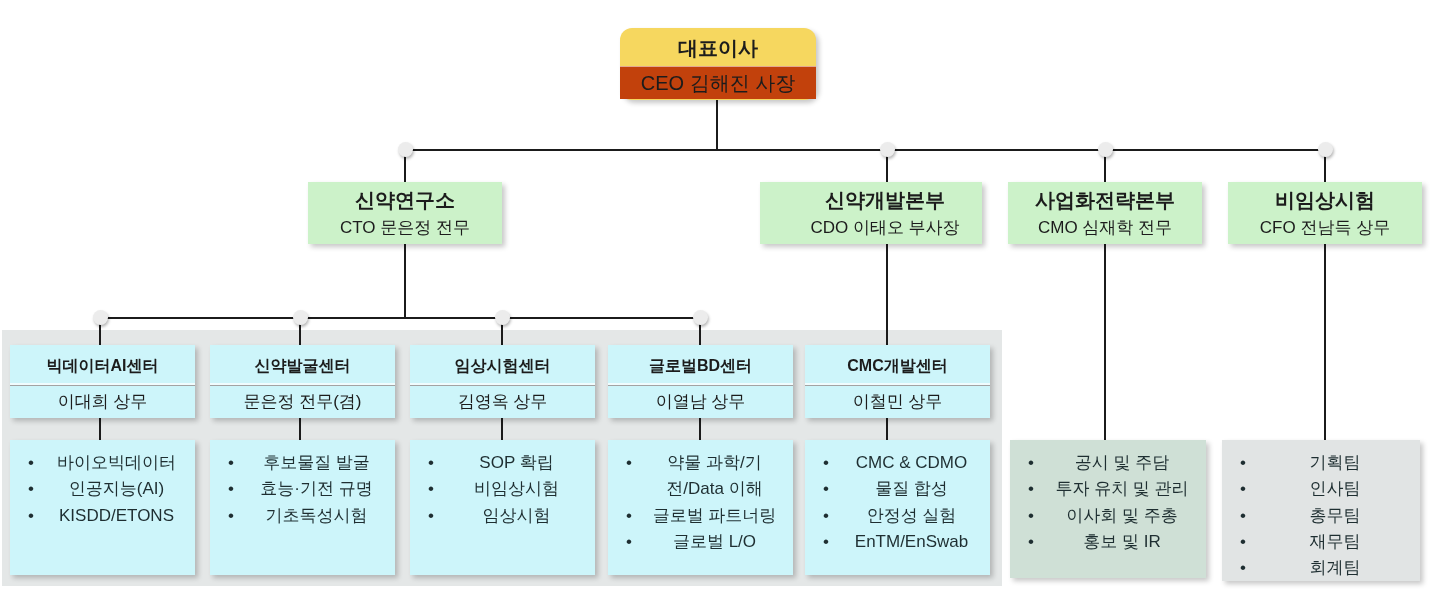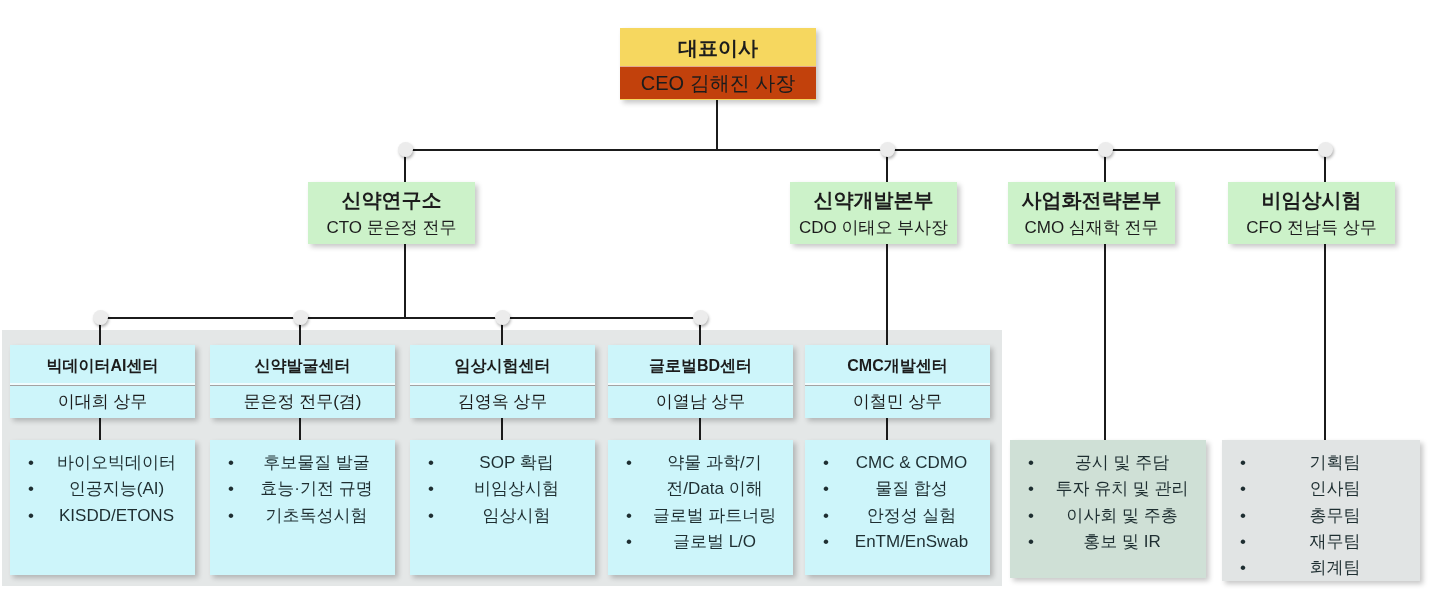--- a/index.html
+++ b/index.html
@@ -28,30 +28,31 @@
   }
   
   .box{
     position:absolute;
     box-shadow:3px 3px 5px rgba(0,0,0,0.22);
     text-align:center;
   }
   .ceo-box{
     left:620px;top:28px;width:196px;height:72px;
     background:#f6d75f;
+    border-radius:12px;
   }
   .ceo-box .box-title{
     height:38px;line-height:40px;font-size:20px;font-weight:700;
   }
   .ceo-box .box-sub{
     height:32px;line-height:32px;font-size:20px;
     background:#c2410c;border-top:1px solid rgba(255,255,255,0.55);
   }
   .division-box{
-    top:182px;width:167px;height:62px;background:#ccf2c9;
+    top:182px;width:194px;height:62px;background:#ccf2c9;
   }
   .division-box .box-title{
     height:33px;line-height:37px;font-size:20px;font-weight:700;
   }
   .division-box .box-sub{height:27px;line-height:25px;font-size:17px;}
   .center-box{
     top:345px;width:185px;height:73px;background:#cdf5fa;
   }
   .center-box .box-title{
     height:40px;line-height:42px;font-size:16px;font-weight:700;
@@ -113,21 +114,21 @@
 
   <div class="box ceo-box">
     <div class="box-title">대표이사</div>
     <div class="box-sub">CEO 김해진 사장</div>
   </div>
 
   <div class="box division-box" style="left:308px;">
     <div class="box-title">신약연구소</div>
     <div class="box-sub">CTO 문은정 전무</div>
   </div>
-  <div class="box division-box" style="left:790px;">
+  <div class="box division-box" style="left:760px;padding-left:28px;">
     <div class="box-title">신약개발본부</div>
     <div class="box-sub">CDO 이태오 부사장</div>
   </div>
   <div class="box division-box" style="left:1008px;">
     <div class="box-title">사업화전략본부</div>
     <div class="box-sub">CMO 심재학 전무</div>
   </div>
   <div class="box division-box" style="left:1228px;">
     <div class="box-title">비임상시험</div>
     <div class="box-sub">CFO 전남득 상무</div>

